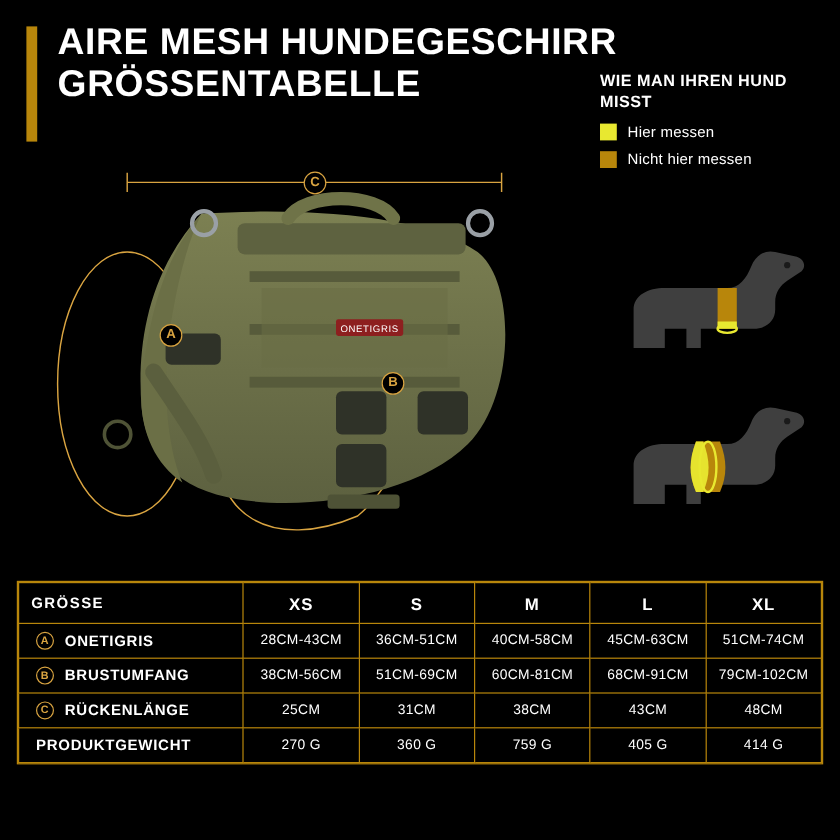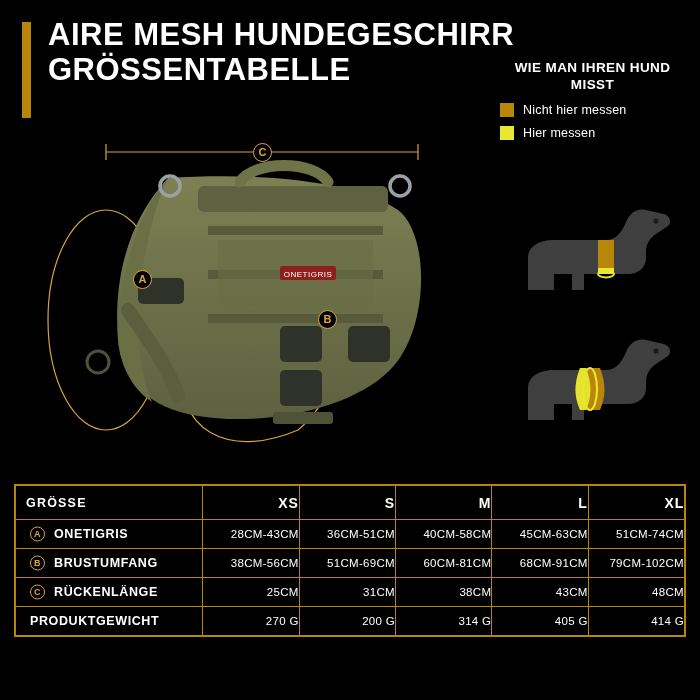--- a/index.html
+++ b/index.html
@@ -48,21 +48,20 @@
     left: 500px; top: 60px;
     width: 185px;
   }
   .legend-title {
     font-size: 13.5px;
     font-weight: bold;
     letter-spacing: 0.4px;
     line-height: 1.25;
     color: #ffffff;
     text-transform: uppercase;
-    text-align: center;
   }
   .legend-row {
     display: flex;
     align-items: center;
     margin-top: 9px;
   }
   .swatch {
     width: 14px; height: 14px;
     margin-right: 9px;
     flex: 0 0 auto;
@@ -94,21 +93,21 @@
     width: 672px;
     border: 1px solid #b8860b;
   }
   table {
     width: 100%;
     border-collapse: collapse;
     table-layout: fixed;
   }
   td, th {
     border: 1px solid #b8860b;
-    text-align: right;
+    text-align: center;
     font-size: 11.5px;
     color: #ffffff;
     padding: 0;
     height: 29px;
     letter-spacing: 0.3px;
     font-weight: normal;
   }
   thead th {
     font-size: 14px;
     font-weight: bold;
@@ -162,26 +161,26 @@
 <div class="page">
 
   <div class="header">
     <div class="accent-bar"></div>
     <div class="title">AIRE MESH HUNDEGESCHIRR GRÖSSENTABELLE</div>
   </div>
 
   <div class="legend">
     <div class="legend-title">WIE MAN IHREN HUND MISST</div>
     <div class="legend-row">
+      <span class="swatch" style="background:#e8e830"></span>
+      <span class="legend-label">Hier messen</span>
+    </div>
+    <div class="legend-row">
       <span class="swatch" style="background:#b8860b"></span>
       <span class="legend-label">Nicht hier messen</span>
-    </div>
-    <div class="legend-row">
-      <span class="swatch" style="background:#e8e830"></span>
-      <span class="legend-label">Hier messen</span>
     </div>
   </div>
 
   <div class="product-area">
     <svg width="460" height="340" viewBox="0 0 460 340">
       <defs>
         <linearGradient id="oliveg" x1="0" y1="0" x2="0" y2="1">
           <stop offset="0%" stop-color="#7c8052"></stop>
           <stop offset="100%" stop-color="#5d6140"></stop>
         </linearGradient>
@@ -306,22 +305,22 @@
           <td>31CM</td>
           <td>38CM</td>
           <td>43CM</td>
           <td>48CM</td>
         </tr>
         <tr>
           <td class="col-label rowlabel-cell" style="padding-left:14px !important">
             <span>PRODUKTGEWICHT</span>
           </td>
           <td>270 G</td>
-          <td>200 G</td>
-          <td>314 G</td>
+          <td>360 G</td>
+          <td>759 G</td>
           <td>405 G</td>
           <td>414 G</td>
         </tr>
       </tbody>
     </table>
   </div>
 
 </div>
 
 </body></html>

